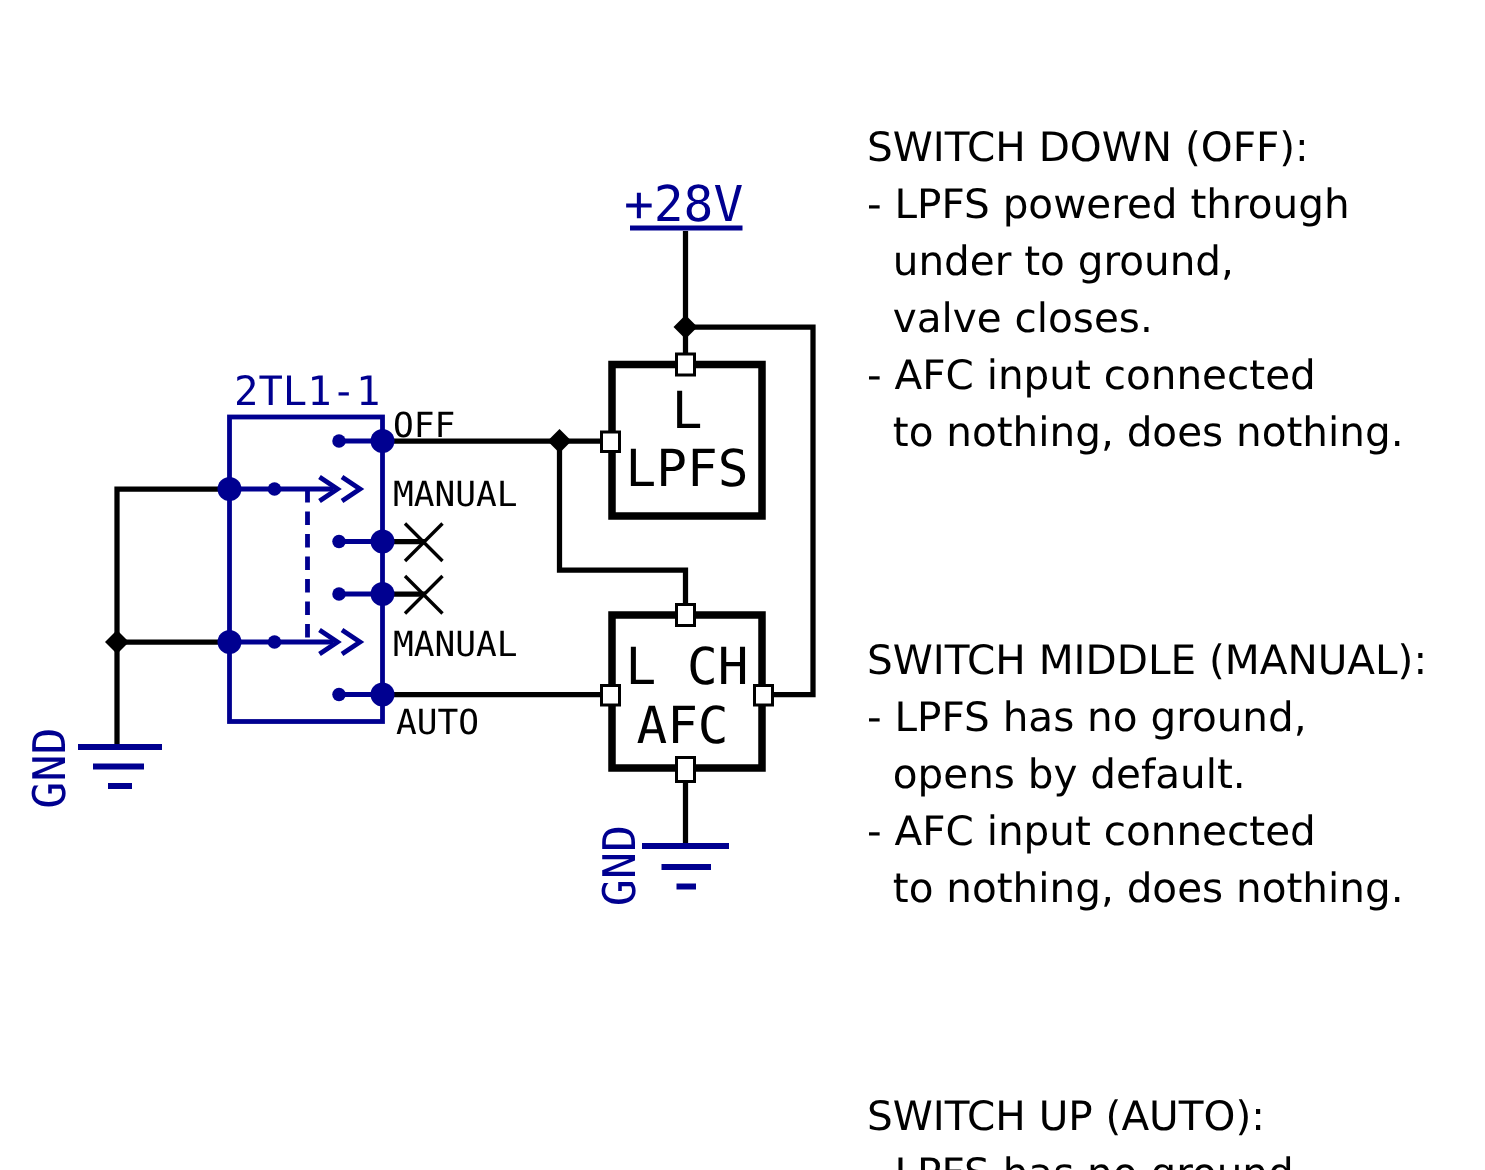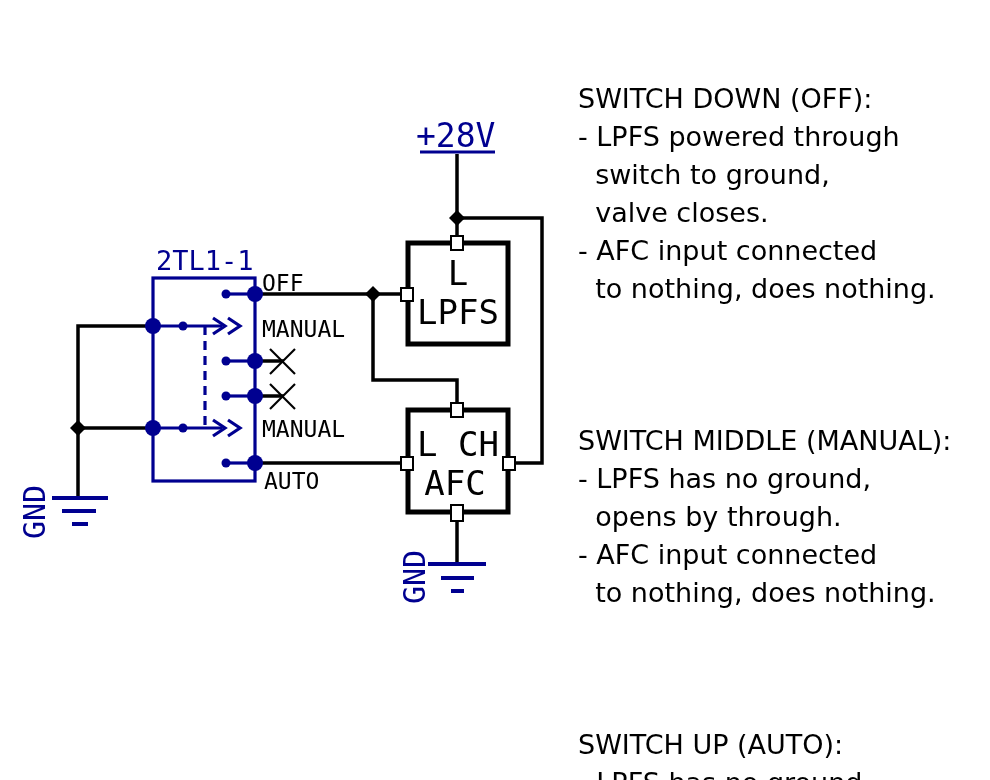--- a/index.html
+++ b/index.html
@@ -148,27 +148,27 @@
     <text class="cad-text" x="458" y="285" font-size="34" text-anchor="middle">L</text>
     <text class="cad-text" x="458" y="324" font-size="34" text-anchor="middle">LPFS</text>
 
     <text class="cad-text" x="458" y="456" font-size="34" text-anchor="middle">L CH</text>
     <text class="cad-text" x="455" y="495" font-size="34" text-anchor="middle">AFC</text>
   </svg>
 
   <div class="notes">
     <div class="block">SWITCH DOWN (OFF):
 - LPFS powered through
-  switch to ground,
+  under to ground,
   valve closes.
 - AFC input connected
   to nothing, does nothing.</div>
     <div class="block">SWITCH MIDDLE (MANUAL):
 - LPFS has no ground,
-  opens by through.
+  opens by default.
 - AFC input connected
   to nothing, does nothing.</div>
     <div class="block">SWITCH UP (AUTO):
 - LPFS has no ground,
   opens by default
   (under AFC control).
 - AFC input connected
   to ground, activating
   control logic.</div>
   </div>

